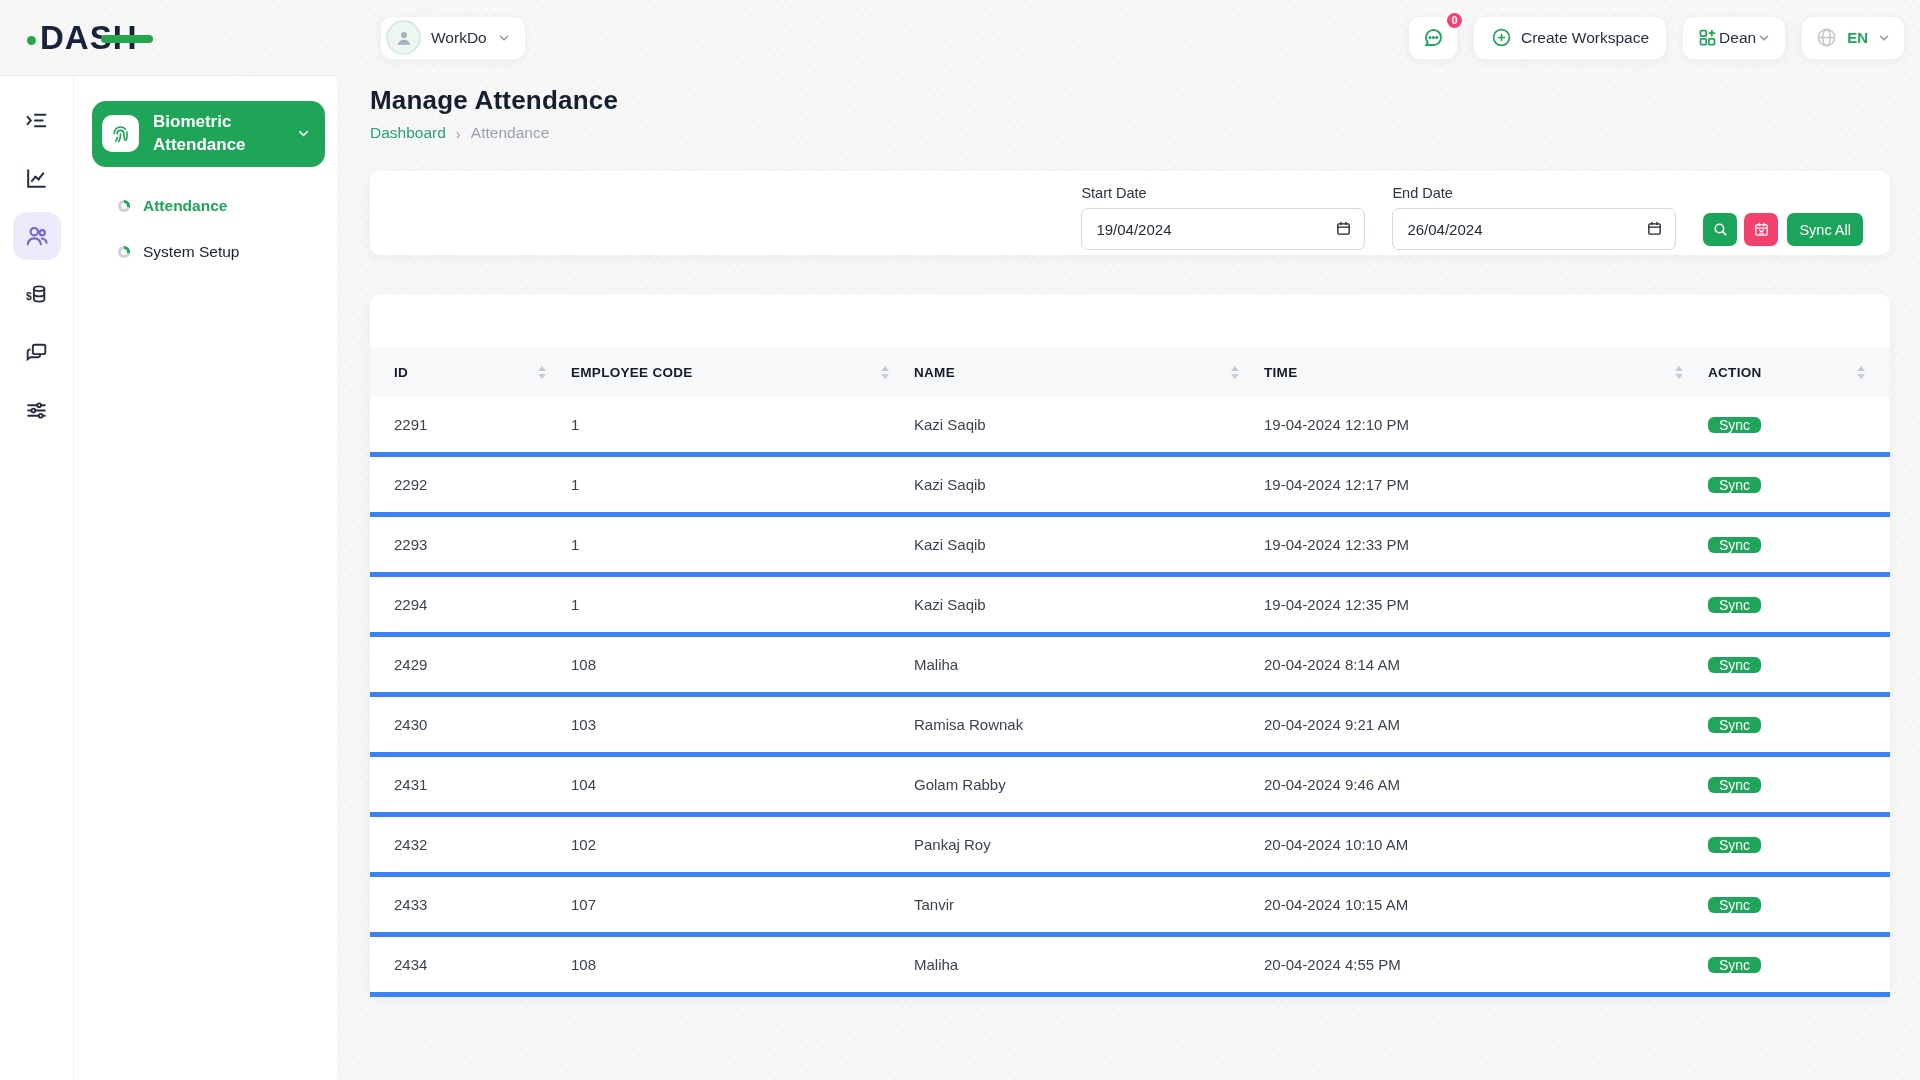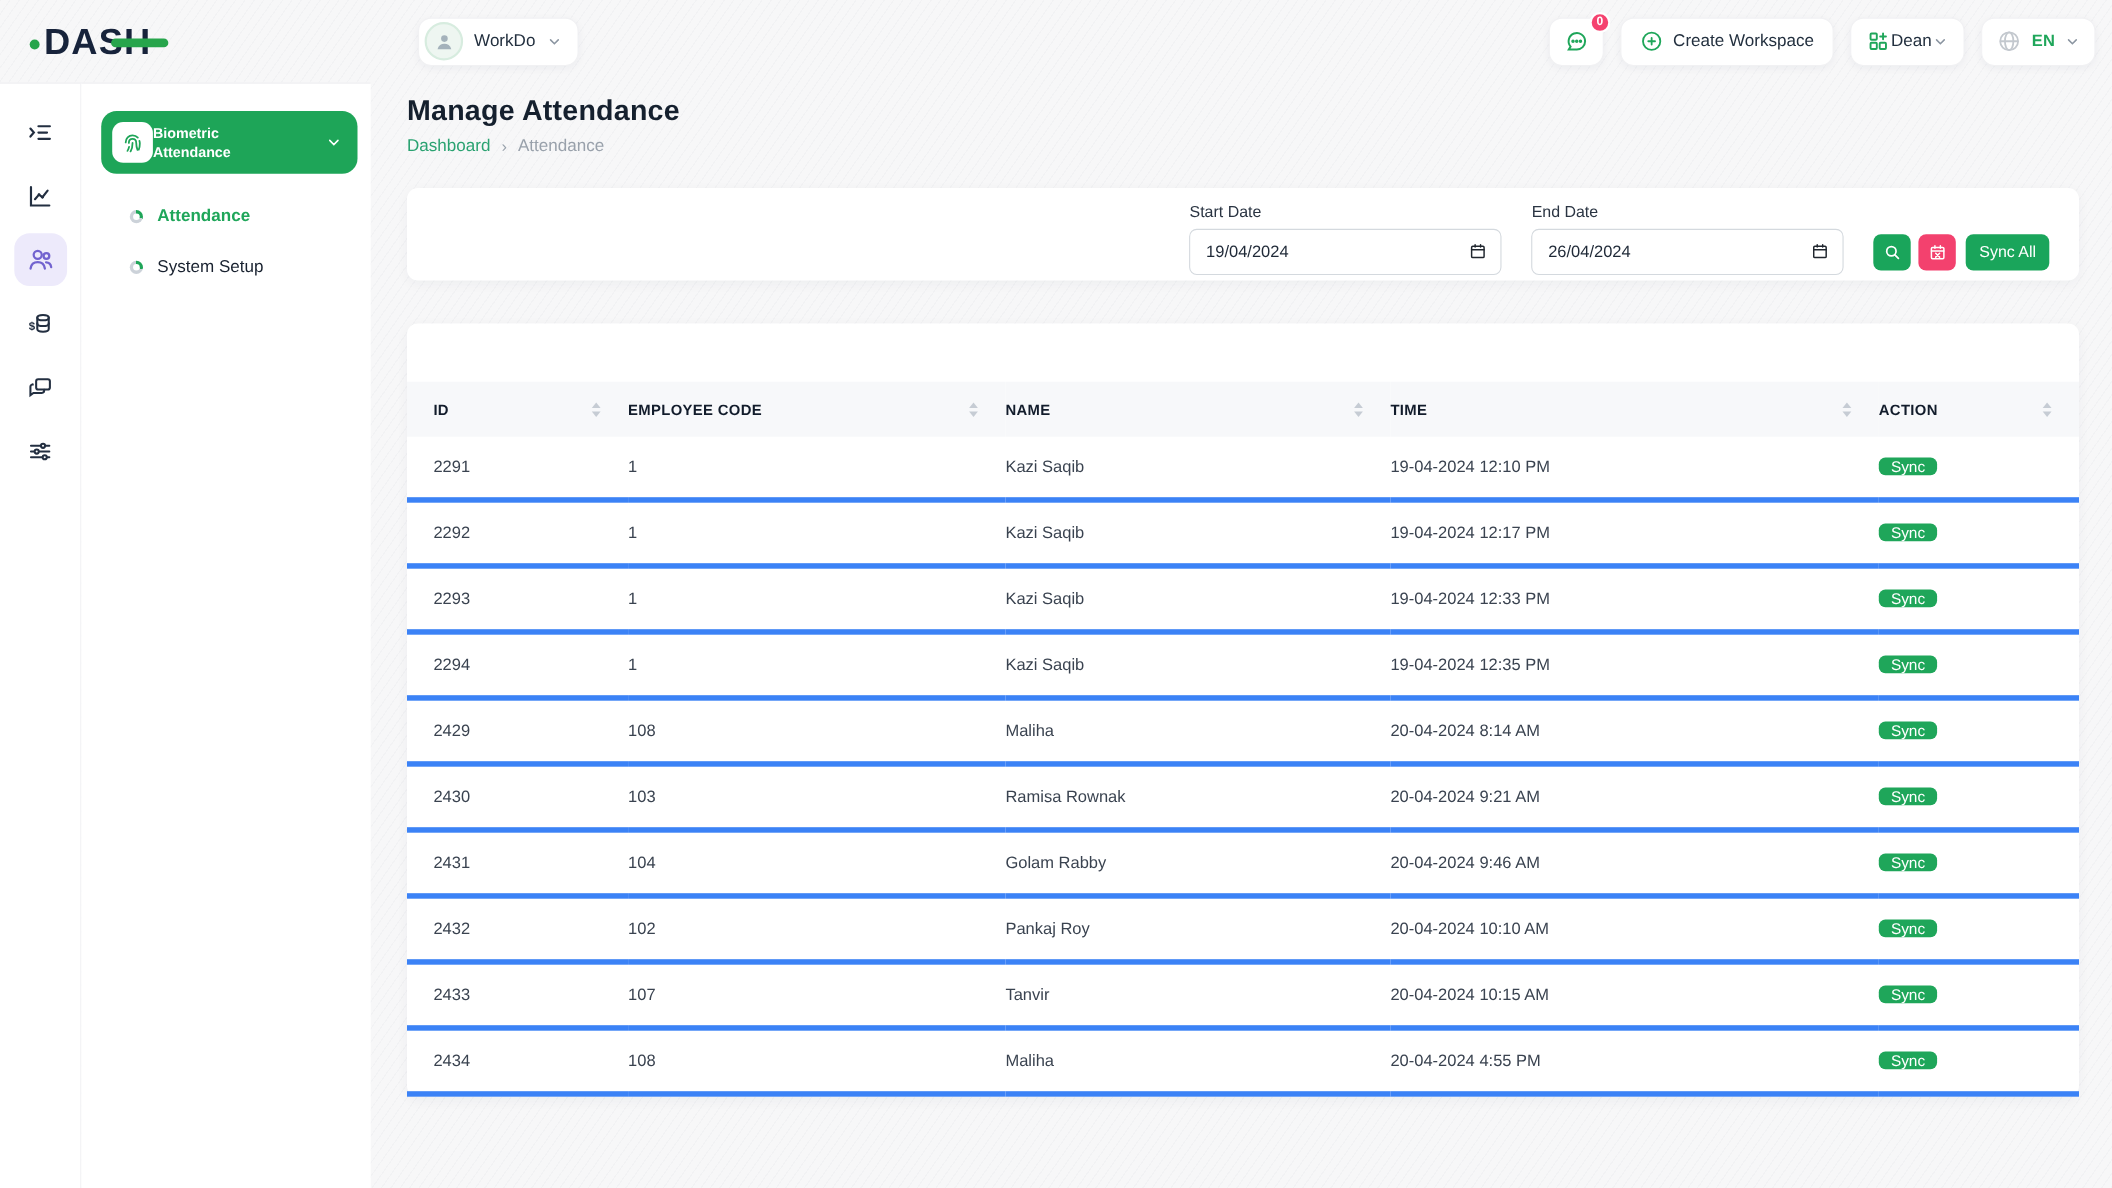--- a/index.html
+++ b/index.html
@@ -33,21 +33,21 @@
   .rail { width:74px; background:#fff; border-top:1px solid #ebebee; border-right:1px solid #f0f0f3; display:flex; flex-direction:column; align-items:center; padding-top:20px; gap:10px; flex:0 0 auto; }
   .rail-item { width:48px; height:48px; border-radius:14px; display:flex; align-items:center; justify-content:center; cursor:pointer; }
   .rail-item.active { background:#edeafb; }
   .sidebar { width:263px; background:#fff; border-top:1px solid #ebebee; padding:25px 12px 0 18px; flex:0 0 auto; }
   .menu-row { display:flex; align-items:center; cursor:pointer; margin-bottom:10px; }
   .menu-tile { width:46px; height:46px; border-radius:13px; background:#fff; box-shadow:0 3px 10px rgba(20,30,50,.08); display:flex; align-items:center; justify-content:center; }
   .menu-label { margin-left:15px; font-size:16px; color:#1c2a3a; font-weight:500; }
   .menu-chevron { margin-left:auto; margin-right:8px; display:flex; color:#1c2a3a; }
   .biometric { background:#1ea558; border-radius:14px; padding:10px 12px 10px 10px; display:flex; align-items:center; cursor:pointer; }
   .biometric .menu-tile { width:37px; height:37px; border-radius:10px; box-shadow:none; }
-  .biometric-label { color:#fff; font-weight:700; font-size:13px; line-height:1.35; width:120px; }
+  .biometric-label { margin-left:14px; color:#fff; font-weight:700; font-size:17px; line-height:1.35; width:120px; }
   .biometric .menu-chevron { color:#fff; margin-right:2px; }
   .submenu { padding:16px 0 0 26px; }
   .submenu-item { display:flex; align-items:center; gap:13px; height:46px; cursor:pointer; }
   .ring { width:12px; height:12px; border-radius:50%; position:relative; background:conic-gradient(#1ea558 0 30%, #ccd2d9 30% 100%); flex:0 0 auto; }
   .ring::after { content:""; position:absolute; inset:3px; border-radius:50%; background:#fff; }
   .submenu-label { font-size:15.5px; }
   .submenu-item.active .submenu-label { color:#1fa65a; font-weight:700; }
   .submenu-item.normal .submenu-label { color:#18212f; font-weight:400; }
 
   .main { flex:1; padding:10px 30px 0 33px; }

